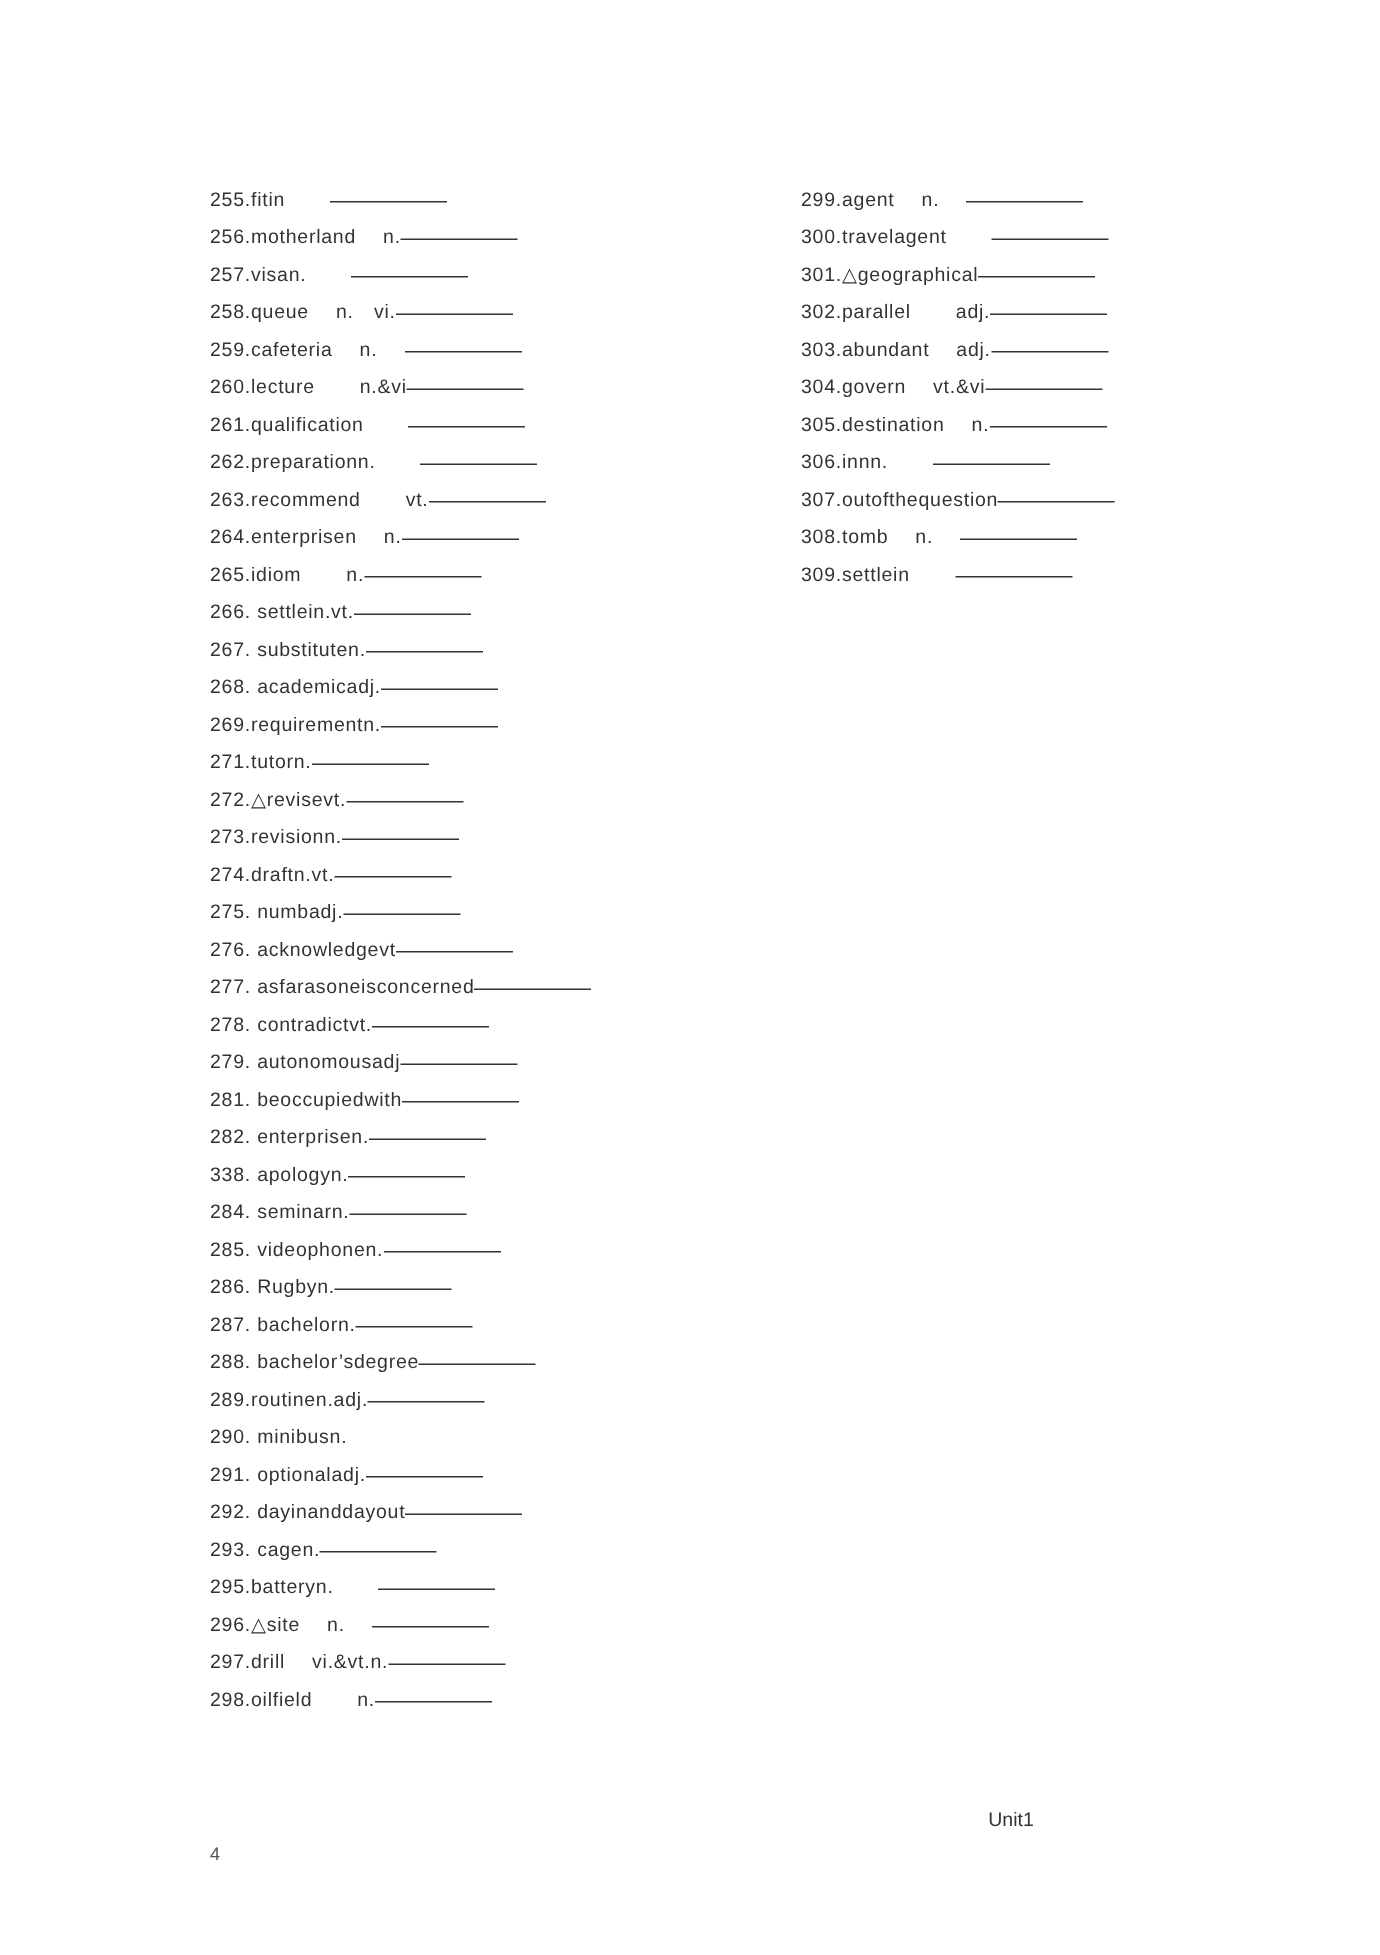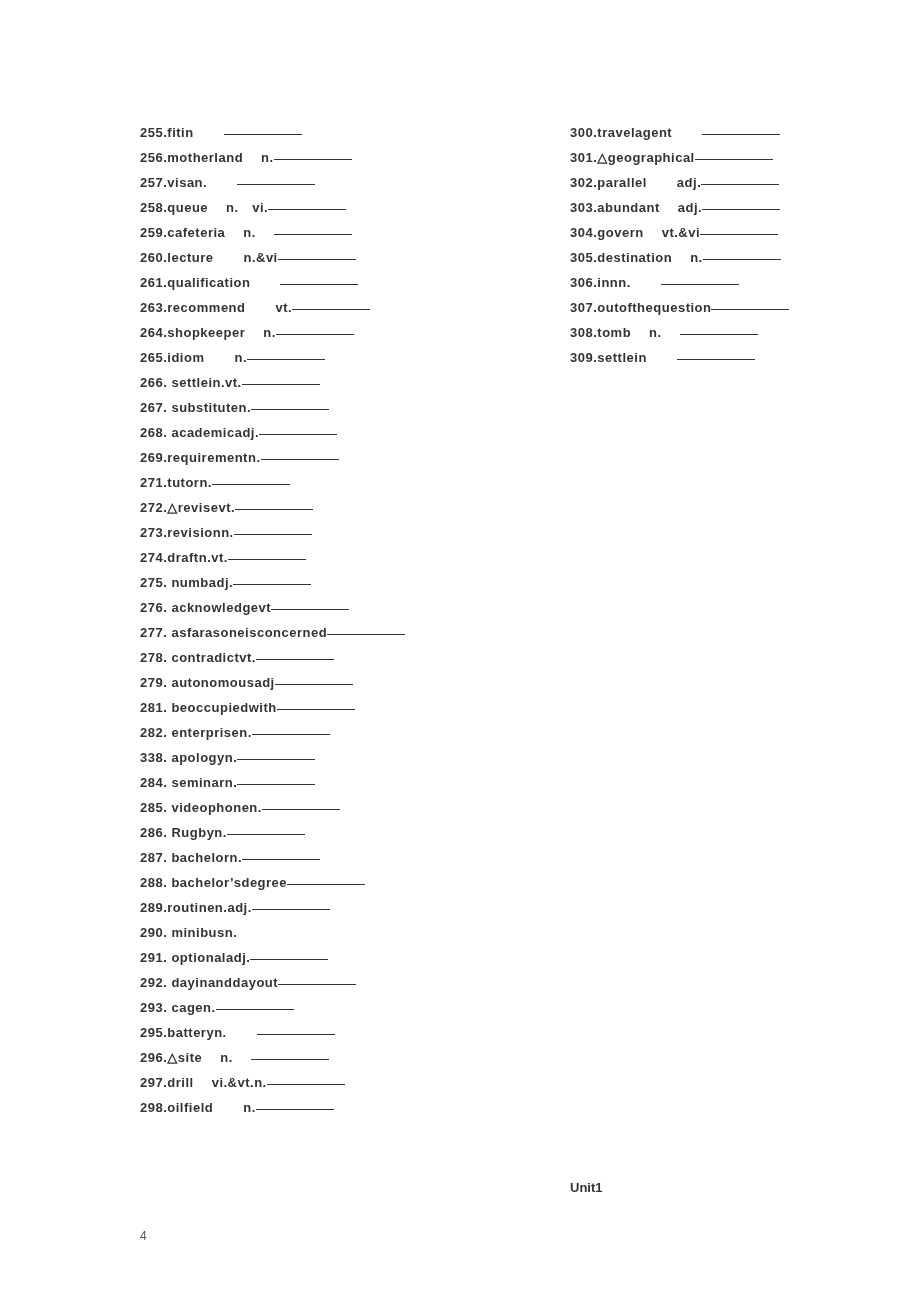--- a/index.html
+++ b/index.html
@@ -12,22 +12,21 @@
       font-size: 13px;
       color: #333;
       background: #fff;
       width: 920px;
       min-height: 1303px;
       padding: 120px 140px 50px 140px;
       position: relative;
     }
     .columns {
       display: flex;
-      gap: 120px;
-      font-weight: bold;
+      gap: 84px;
     }
     .left-col {
       flex: 0 0 auto;
       width: 310px;
     }
     .right-col {
       flex: 0 0 auto;
       width: 280px;
     }
     .entry {
@@ -69,22 +68,23 @@
 
 <div class="columns">
   <div class="left-col" id="left-col">
       <div class="entry"><span class="num">255.</span><span class="word">fitin</span><span class="gap-large"></span><span class="blank"></span></div>
       <div class="entry"><span class="num">256.</span><span class="word">motherland</span><span class="gap-med"></span><span class="pos">n.</span><span class="blank"></span></div>
       <div class="entry"><span class="num">257.</span><span class="word">visan.</span><span class="gap-large"></span><span class="blank"></span></div>
       <div class="entry"><span class="num">258.</span><span class="word">queue</span><span class="gap-med"></span><span class="pos">n. vi.</span><span class="blank"></span></div>
       <div class="entry"><span class="num">259.</span><span class="word">cafeteria</span><span class="gap-med"></span><span class="pos">n.</span><span class="gap-med"></span><span class="blank"></span></div>
       <div class="entry"><span class="num">260.</span><span class="word">lecture</span><span class="gap-large"></span><span class="pos">n.&amp;vi</span><span class="blank"></span></div>
       <div class="entry"><span class="num">261.</span><span class="word">qualification</span><span class="gap-large"></span><span class="blank"></span></div>
+      <div class="entry"><span class="num">262.</span><span class="word">preparationn.</span><span class="gap-large"></span><span class="blank"></span></div>
       <div class="entry"><span class="num">263.</span><span class="word">recommend</span><span class="gap-large"></span><span class="pos">vt.</span><span class="blank"></span></div>
-      <div class="entry"><span class="num">264.</span><span class="word">shopkeeper</span><span class="gap-med"></span><span class="pos">n.</span><span class="blank"></span></div>
+      <div class="entry"><span class="num">264.</span><span class="word">enterprisen</span><span class="gap-med"></span><span class="pos">n.</span><span class="blank"></span></div>
       <div class="entry"><span class="num">265.</span><span class="word">idiom</span><span class="gap-large"></span><span class="pos">n.</span><span class="blank"></span></div>
       <div class="entry"><span class="num">266. </span><span class="word">settlein.vt.</span><span class="blank"></span></div>
       <div class="entry"><span class="num">267. </span><span class="word">substituten.</span><span class="blank"></span></div>
       <div class="entry"><span class="num">268. </span><span class="word">academicadj.</span><span class="blank"></span></div>
       <div class="entry"><span class="num">269.</span><span class="word">requirementn.</span><span class="blank"></span></div>
       <div class="entry"><span class="num">271.</span><span class="word">tutorn.</span><span class="blank"></span></div>
       <div class="entry"><span class="num">272.</span><span class="word">△revisevt.</span><span class="blank"></span></div>
       <div class="entry"><span class="num">273.</span><span class="word">revisionn.</span><span class="blank"></span></div>
       <div class="entry"><span class="num">274.</span><span class="word">draftn.vt.</span><span class="blank"></span></div>
       <div class="entry"><span class="num">275. </span><span class="word">numbadj.</span><span class="blank"></span></div>
@@ -105,28 +105,29 @@
       <div class="entry"><span class="num">291. </span><span class="word">optionaladj.</span><span class="blank"></span></div>
       <div class="entry"><span class="num">292. </span><span class="word">dayinanddayout</span><span class="blank"></span></div>
       <div class="entry"><span class="num">293. </span><span class="word">cagen.</span><span class="blank"></span></div>
       <div class="entry"><span class="num">295.</span><span class="word">batteryn.</span><span class="gap-large"></span><span class="blank"></span></div>
       <div class="entry"><span class="num">296.</span><span class="word">△site</span><span class="gap-med"></span><span class="pos">n.</span><span class="gap-med"></span><span class="blank"></span></div>
       <div class="entry"><span class="num">297.</span><span class="word">drill</span><span class="gap-med"></span><span class="pos">vi.&amp;vt.n.</span><span class="blank"></span></div>
       <div class="entry"><span class="num">298.</span><span class="word">oilfield</span><span class="gap-large"></span><span class="pos">n.</span><span class="blank"></span></div>
     </div>
   <div class="right-col">
     <div id="right-col-entries">
+        <div class="entry"><span class="num">299.</span><span class="word">agent</span><span class="gap-med"></span><span class="pos">n.</span><span class="gap-med"></span><span class="blank"></span></div>
         <div class="entry"><span class="num">300.</span><span class="word">travelagent</span><span class="gap-large"></span><span class="blank"></span></div>
         <div class="entry"><span class="num">301.</span><span class="word">△geographical</span><span class="blank"></span></div>
         <div class="entry"><span class="num">302.</span><span class="word">parallel</span><span class="gap-large"></span><span class="pos">adj.</span><span class="blank"></span></div>
         <div class="entry"><span class="num">303.</span><span class="word">abundant</span><span class="gap-med"></span><span class="pos">adj.</span><span class="blank"></span></div>
         <div class="entry"><span class="num">304.</span><span class="word">govern</span><span class="gap-med"></span><span class="pos">vt.&amp;vi</span><span class="blank"></span></div>
         <div class="entry"><span class="num">305.</span><span class="word">destination</span><span class="gap-med"></span><span class="pos">n.</span><span class="blank"></span></div>
         <div class="entry"><span class="num">306.</span><span class="word">innn.</span><span class="gap-large"></span><span class="blank"></span></div>
         <div class="entry"><span class="num">307.</span><span class="word">outofthequestion</span><span class="blank"></span></div>
         <div class="entry"><span class="num">308.</span><span class="word">tomb</span><span class="gap-med"></span><span class="pos">n.</span><span class="gap-med"></span><span class="blank"></span></div>
         <div class="entry"><span class="num">309.</span><span class="word">settlein</span><span class="gap-large"></span><span class="blank"></span></div>
       </div>
-    <div class="unit-label" style="margin-top: 810px;">Unit1</div>
+    <div class="unit-label" style="margin-top: 810px; text-align: center;">Unit1</div>
   </div>
 </div>
 
 <div class="page-num">4</div>
 
 </body></html>

